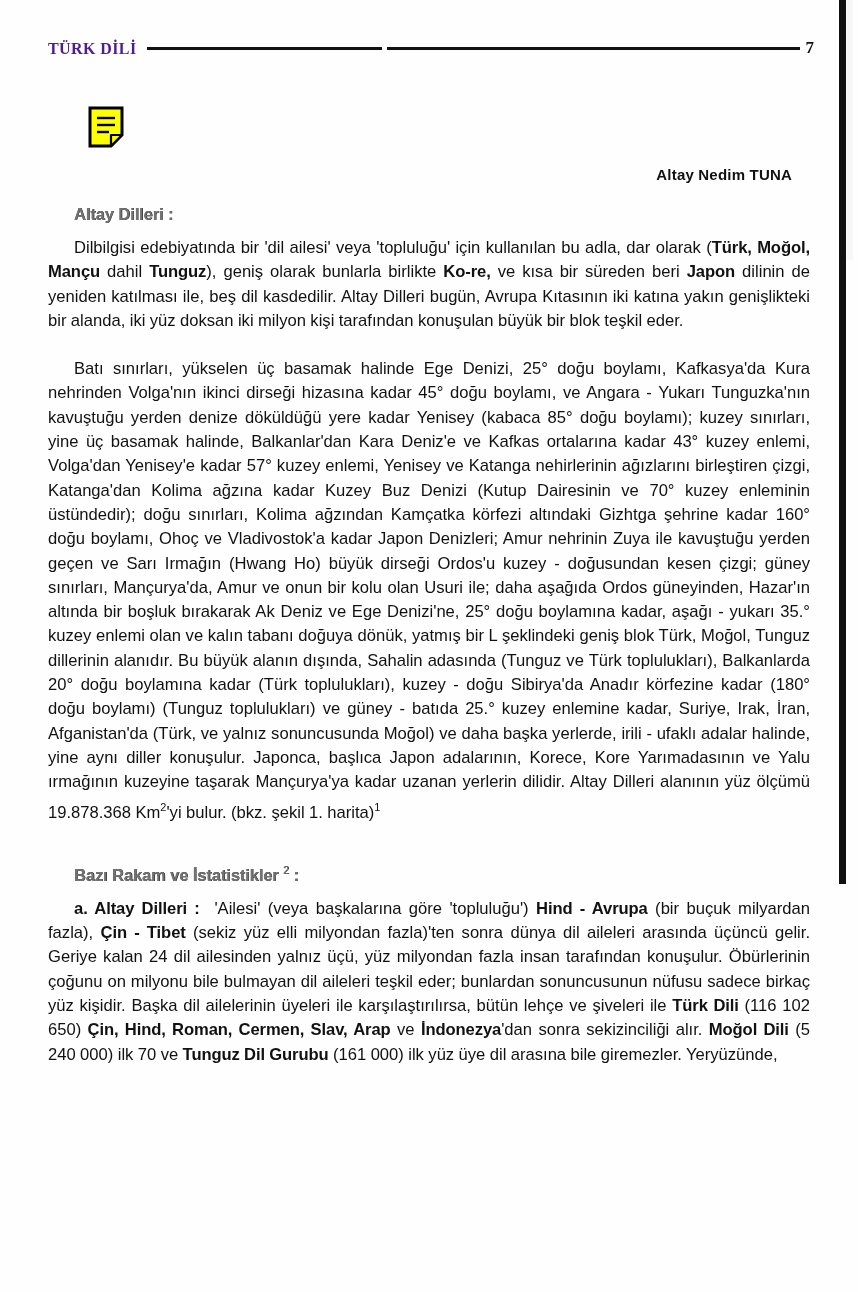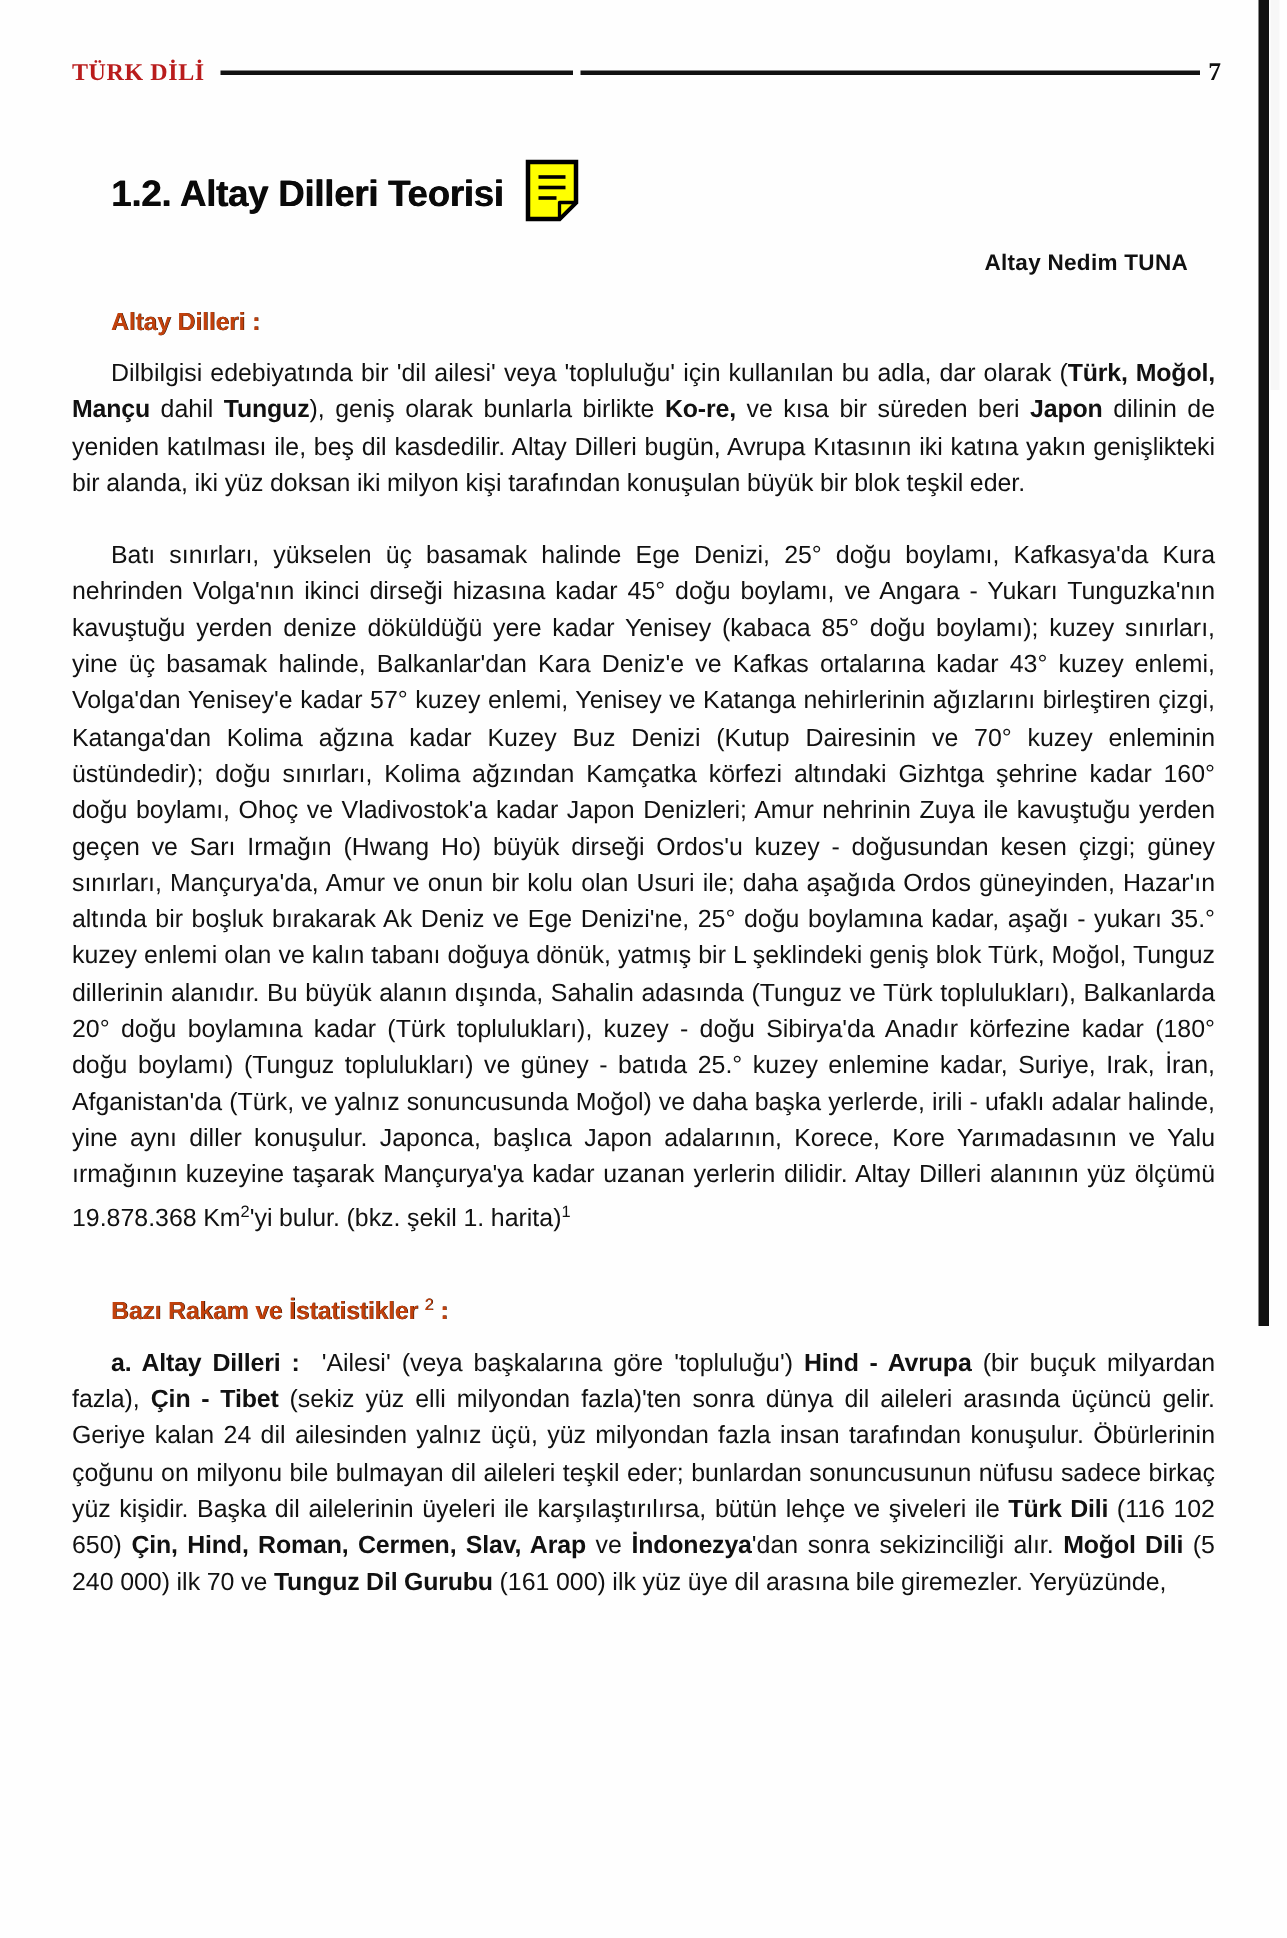--- a/index.html
+++ b/index.html
@@ -56,21 +56,21 @@
     display: flex;
     align-items: center;
     padding-top: 22px;
   }
   .runhead-title {
     font-family: "Liberation Serif", serif;
     font-weight: bold;
     font-size: 16px;
     letter-spacing: 0.4px;
     white-space: nowrap;
-    color: #b91c1c;
+    color: #4c1d95;
   }
   .runhead-rule {
     flex: 1;
     height: 3px;
     background: #111;
     margin: 0 6px 2px 10px;
     position: relative;
   }
   .runhead-rule::after {
     content: "";
@@ -118,21 +118,21 @@
     color: #111;
   }
 
   
   h2.section-head {
     font-size: 16.5px;
     font-weight: bold;
     margin: 22px 0 12px 0;
     padding-left: 26px;
     letter-spacing: -0.1px;
-    color: #c2410c;
+    color: #737373;
     text-shadow: 0.35px 0 0 #0a0a0a;
   }
   h2.section-head.tight { margin-top: 18px; }
   sup { font-size: 0.66em; font-weight: normal; vertical-align: super; }
 
   
   p.body {
     font-size: 16.6px;
     line-height: 24.3px;
     text-align: justify;
@@ -156,21 +156,20 @@
 
   <div class="content">
 
     <div class="runhead">
       <span class="runhead-title">TÜRK DİLİ</span>
       <span class="runhead-rule"></span>
       <span class="runhead-page">7</span>
     </div>
 
     <div class="title-row">
-      <span class="article-title">1.2. Altay Dilleri Teorisi</span>
       <span class="note-icon">
         <svg width="36" height="42" viewBox="0 0 36 42" aria-hidden="true">
           <path d="M2 2 H34 V29 L23 40 H2 Z" fill="#ffff00" stroke="#000" stroke-width="3"></path>
           <path d="M34 29 H23 V40 Z" fill="#ffff00" stroke="#000" stroke-width="2.2" stroke-linejoin="round"></path>
           <line x1="9" y1="12" x2="27" y2="12" stroke="#000" stroke-width="2.4"></line>
           <line x1="9" y1="19" x2="27" y2="19" stroke="#000" stroke-width="2.4"></line>
           <line x1="9" y1="26" x2="21" y2="26" stroke="#000" stroke-width="2.4"></line>
         </svg>
       </span>
     </div>

